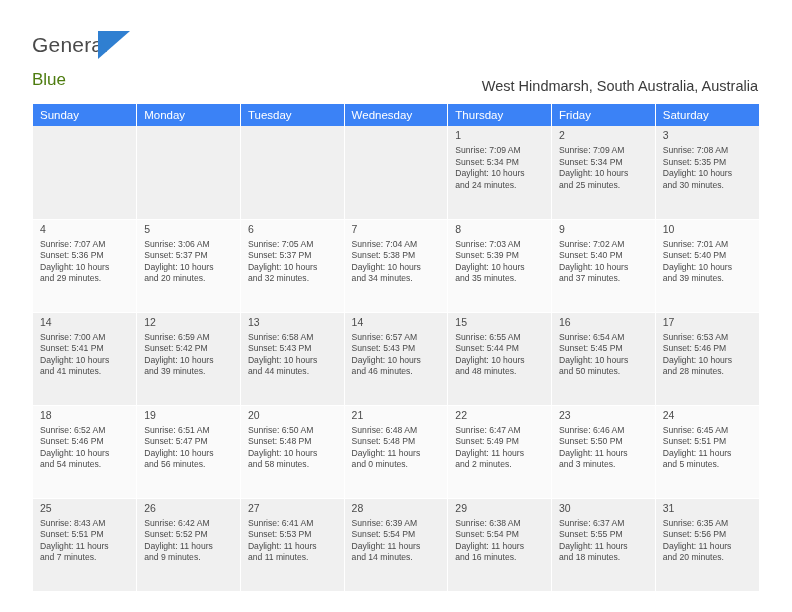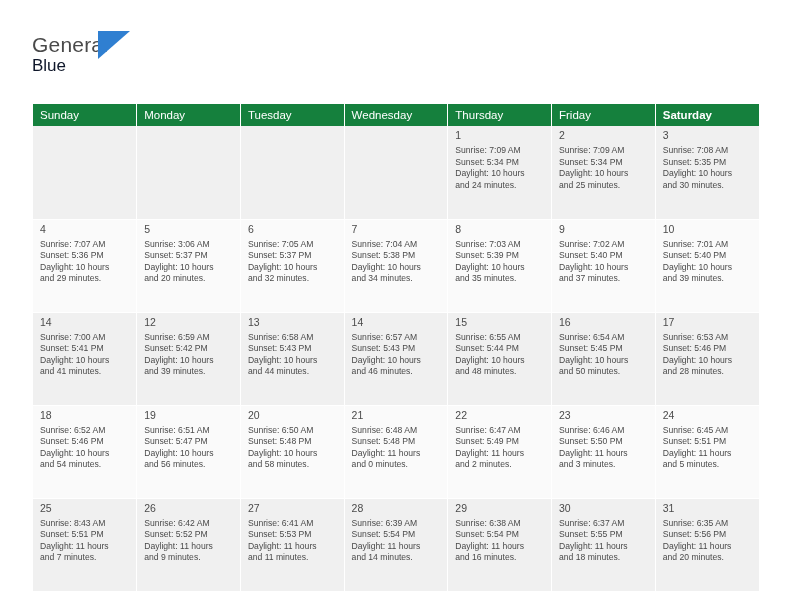--- a/index.html
+++ b/index.html
@@ -26,23 +26,23 @@
     width: 170px;
   }
   .logo-general {
     font-size: 21px;
     color: #4a4a4a;
     letter-spacing: 0.2px;
     line-height: 22px;
   }
   .logo-blue {
     font-size: 17px;
-    color: #0f172a;
+    color: #4d7c0f;
     line-height: 17px;
-    margin-top: 1px;
+    margin-top: 15px;
   }
   .logo-flag {
     position: absolute;
     left: 96px; top: 30px;
     width: 36px; height: 30px;
   }
   .title {
     position: absolute;
     right: 34px; top: 30px;
     font-size: 29px;
@@ -58,30 +58,30 @@
   }
   
   .cal {
     position: absolute;
     left: 33px; top: 104px;
     width: 726px;
     border-collapse: collapse;
     table-layout: fixed;
   }
   .cal th {
-    background: #15803d;
+    background: #3b82f6;
     color: #ffffff;
     font-size: 11.5px;
     font-weight: normal;
     text-align: left;
     padding: 5px 0 5px 7px;
     height: 22px;
     border-right: 1px solid #ffffff;
   }
-  .cal th:last-child { border-right: none; font-weight: bold; }
+  .cal th:last-child { border-right: none; }
   .cal td {
     vertical-align: top;
     height: 93px;
     padding: 3px 5px 3px 7px;
     border-bottom: 1px solid #ffffff;
     border-right: 1px solid #ffffff;
     font-size: 8.6px;
     color: #4a4a4a;
     line-height: 11.6px;
     overflow: hidden;
@@ -105,20 +105,21 @@
 <div class="page">
 
   <div class="header">
     <div class="logo">
       <div class="logo-general">General</div>
       <div class="logo-blue">Blue</div>
     </div>
     <svg class="logo-flag" viewBox="0 0 36 30">
       <path d="M2 1 L34 1 L2 29 Z" fill="#2f7fd1"></path>
     </svg>
+    <div class="subtitle">West Hindmarsh, South Australia, Australia</div>
   </div>
 
   <table class="cal">
     <thead>
       <tr>
         <th>Sunday</th>
         <th>Monday</th>
         <th>Tuesday</th>
         <th>Wednesday</th>
         <th>Thursday</th>

